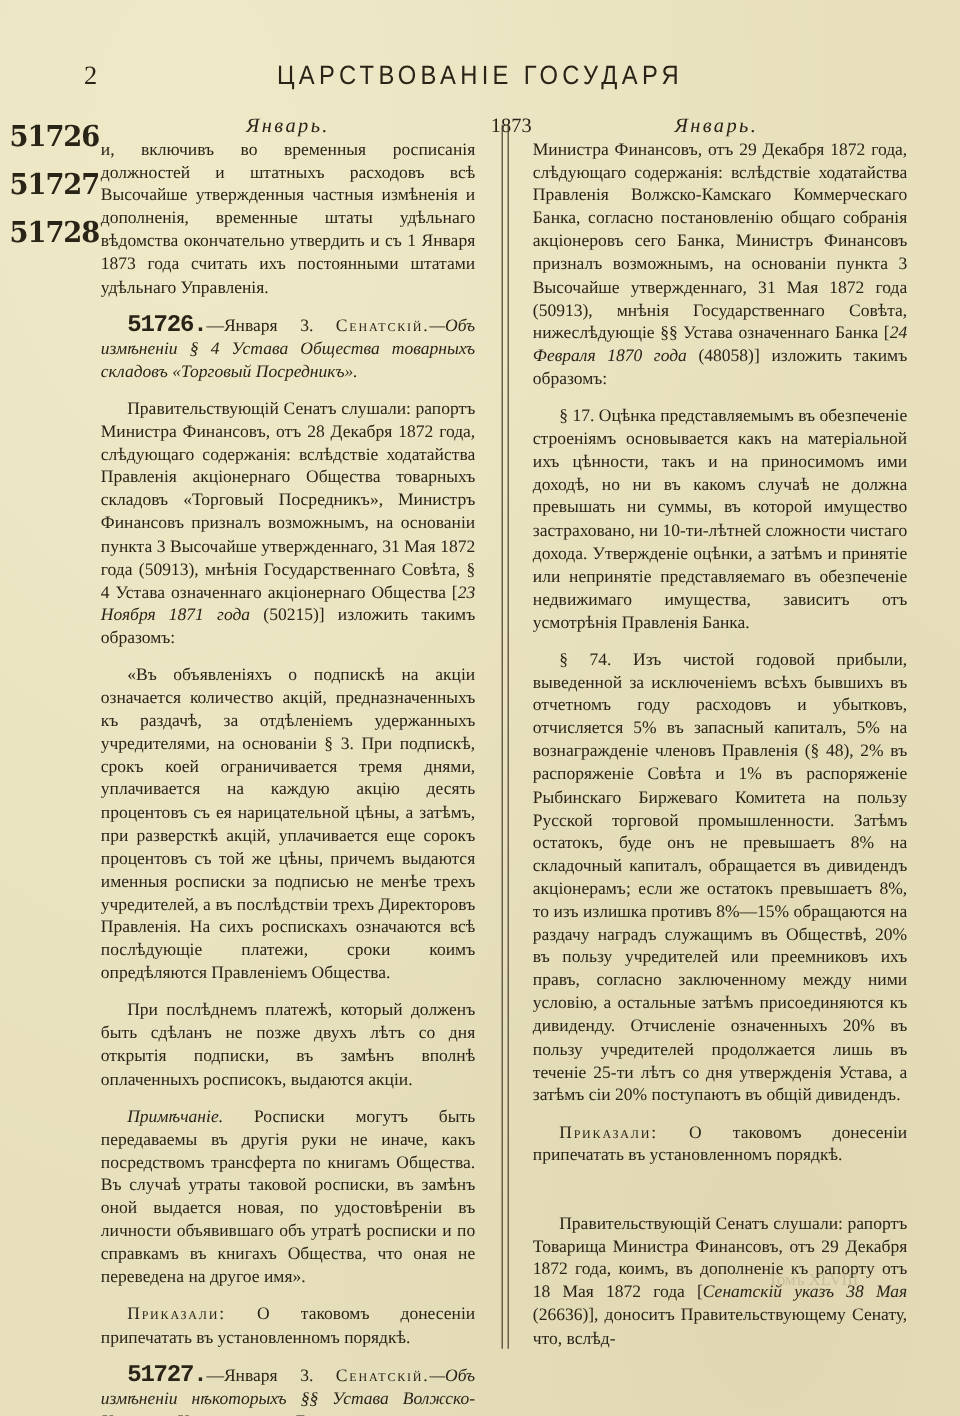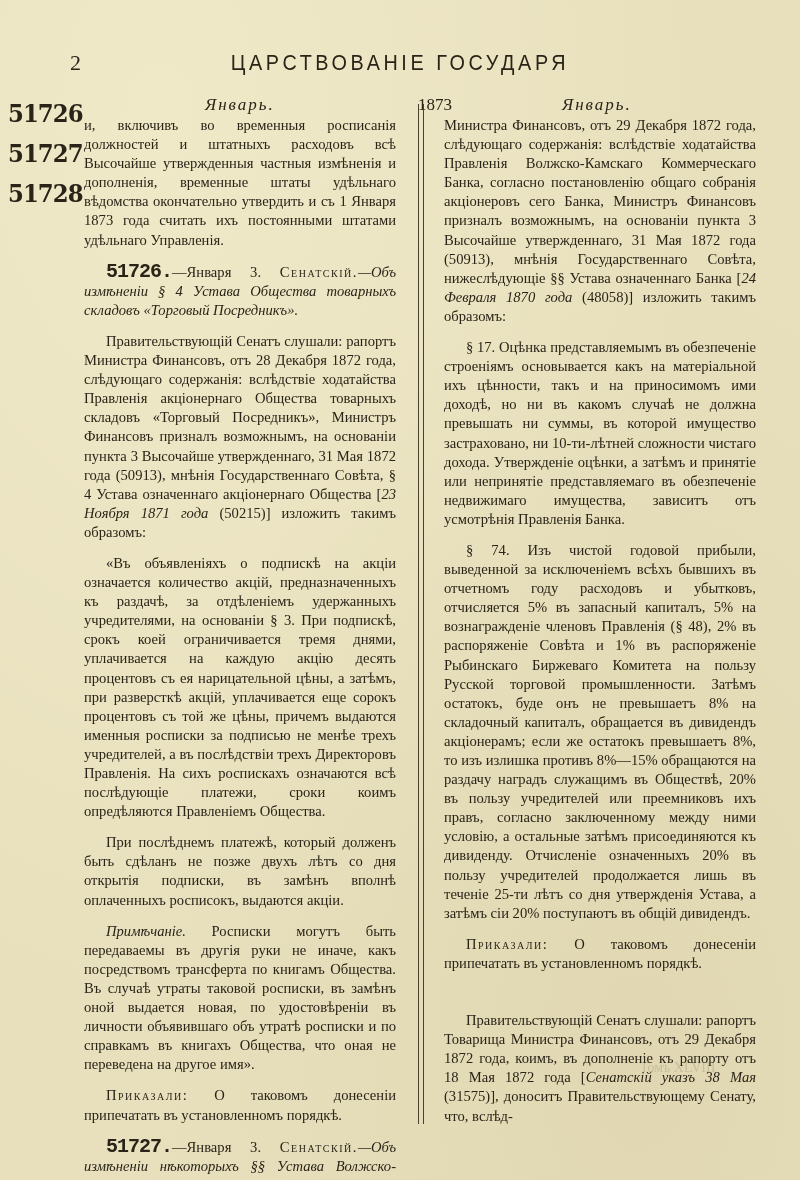--- a/index.html
+++ b/index.html
@@ -14,21 +14,21 @@
     position: relative;
   }
   .page { position: absolute; left: 0; top: 0; width: 800px; height: 1180px; }
 
   .running-head { position: absolute; top: 48px; left: 0; width: 800px; height: 30px; }
   .page-number { position: absolute; left: 70px; top: 2px; font-size: 22px; }
   .reign-title { position: absolute; left: 0; width: 800px; text-align: center; top: 2px;
     font-size: 22px; letter-spacing: 4px; font-family: "Liberation Sans", "DejaVu Sans", sans-serif; transform: scaleX(0.9); }
   .subhead { position: absolute; top: 95px; left: 0; width: 800px; height: 24px; font-size: 17px; }
   .month-left { position: absolute; left: 205px; font-style: italic; letter-spacing: 2px; }
-  .year { position: absolute; left: 400px; width: 52px; text-align: right; }
+  .year { position: absolute; left: 400px; width: 52px; text-align: center; }
   .month-right { position: absolute; left: 562px; font-style: italic; letter-spacing: 2px; }
 
   .margin-numbers { position: absolute; left: 8px; top: 102px; width: 66px; }
   .margin-number { display: block; font-weight: bold; font-size: 24px; line-height: 24px;
     font-family: "DejaVu Serif", serif; letter-spacing: -1px; margin-bottom: 16px; transform: scaleX(0.95); transform-origin: left; }
 
   .col { position: absolute; top: 104px; font-size: 14.6px; line-height: 19.1px; text-align: justify; }
   .col-left { left: 72px; width: 336px; }
   .col-right { left: 432px; width: 336px; }
   .divider { position: absolute; left: 418px; top: 104px; width: 4px; height: 1020px;
@@ -86,17 +86,17 @@
 
   <div class="divider"></div>
 
   <div class="col col-right">
     <p><span>Министра Финансовъ, отъ 29 Декабря 1872 года, слѣдующаго содержанія: вслѣдствіе ходатайства Правленія Волжско-Камскаго Коммерческаго Банка, согласно постановленію общаго собранія акціонеровъ сего Банка, Министръ Финансовъ призналъ возможнымъ, на основаніи пункта 3 Высочайше утвержденнаго, 31 Мая 1872 года (50913), мнѣнія Государственнаго Совѣта, нижеслѣдующіе §§ Устава означеннаго Банка [</span><span class="ital">24 Февраля 1870 года</span><span> (48058)] изложить такимъ образомъ:</span></p>
     <p class="indent">§ 17. Оцѣнка представляемымъ въ обезпеченіе строеніямъ основывается какъ на матеріальной ихъ цѣнности, такъ и на приносимомъ ими доходѣ, но ни въ какомъ случаѣ не должна превышать ни суммы, въ которой имущество застраховано, ни 10-ти-лѣтней сложности чистаго дохода. Утвержденіе оцѣнки, а затѣмъ и принятіе или непринятіе представляемаго въ обезпеченіе недвижимаго имущества, зависитъ отъ усмотрѣнія Правленія Банка.</p>
     <p class="indent">§ 74. Изъ чистой годовой прибыли, выведенной за исключеніемъ всѣхъ бывшихъ въ отчетномъ году расходовъ и убытковъ, отчисляется 5% въ запасный капиталъ, 5% на вознагражденіе членовъ Правленія (§ 48), 2% въ распоряженіе Совѣта и 1% въ распоряженіе Рыбинскаго Биржеваго Комитета на пользу Русской торговой промышленности. Затѣмъ остатокъ, буде онъ не превышаетъ 8% на складочный капиталъ, обращается въ дивидендъ акціонерамъ; если же остатокъ превышаетъ 8%, то изъ излишка противъ 8%—15% обращаются на раздачу наградъ служащимъ въ Обществѣ, 20% въ пользу учредителей или преемниковъ ихъ правъ, согласно заключенному между ними условію, а остальные затѣмъ присоединяются къ дивиденду. Отчисленіе означенныхъ 20% въ пользу учредителей продолжается лишь въ теченіе 25-ти лѣтъ со дня утвержденія Устава, а затѣмъ сіи 20% поступаютъ въ общій дивидендъ.</p>
     <p class="indent"><span class="smallcaps">Приказали:</span><span> О таковомъ донесеніи припечатать въ установленномъ порядкѣ.</span></p>
 
     <div class="gap"></div>
-    <p class="indent"><span>Правительствующій Сенатъ слушали: рапортъ Товарища Министра Финансовъ, отъ 29 Декабря 1872 года, коимъ, въ дополненіе къ рапорту отъ 18 Мая 1872 года [</span><span class="ital">Сенатскій указъ 38 Мая</span><span> (31575)], доноситъ Правительствующему Сенату, что, вслѣд-</span></p>
+    <p class="indent"><span>Правительствующій Сенатъ слушали: рапортъ Товарища Министра Финансовъ, отъ 29 Декабря 1872 года, коимъ, въ дополненіе къ рапорту отъ 18 Мая 1872 года [</span><span class="ital">Сенатскій указъ 38 Мая</span><span> (26636)], доноситъ Правительствующему Сенату, что, вслѣд-</span></p>
   </div>
 
   <div class="tome-mark">Томъ XLVIII</div>
 </div>
 
 </body></html>

